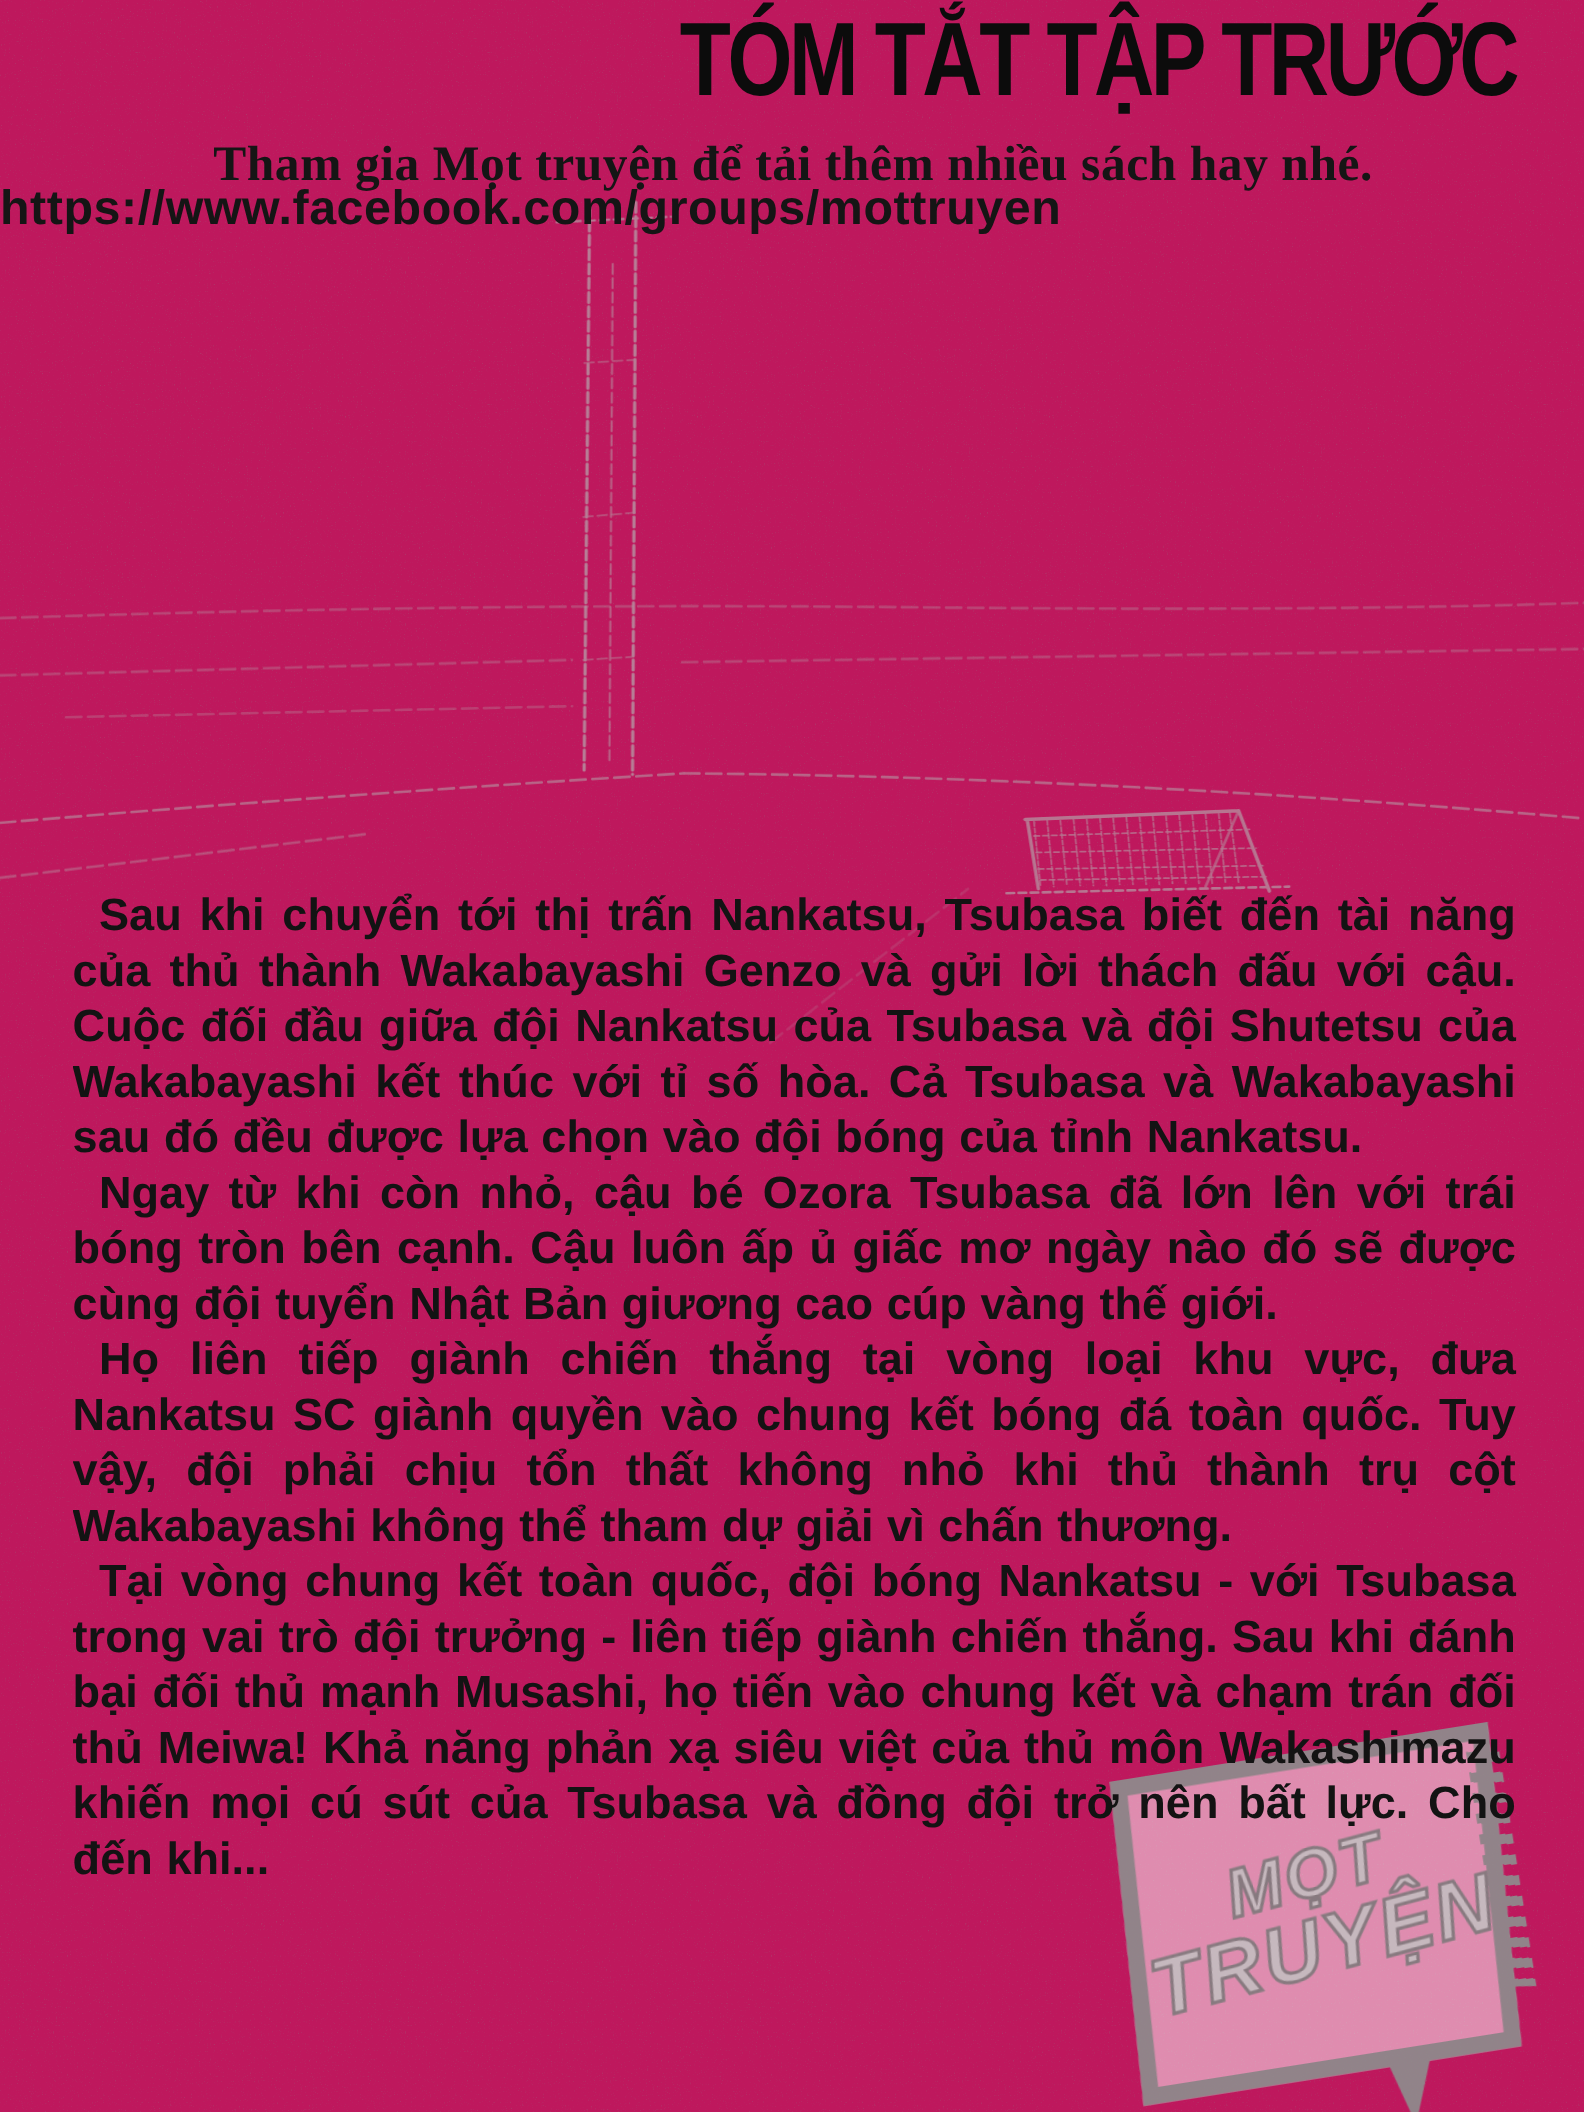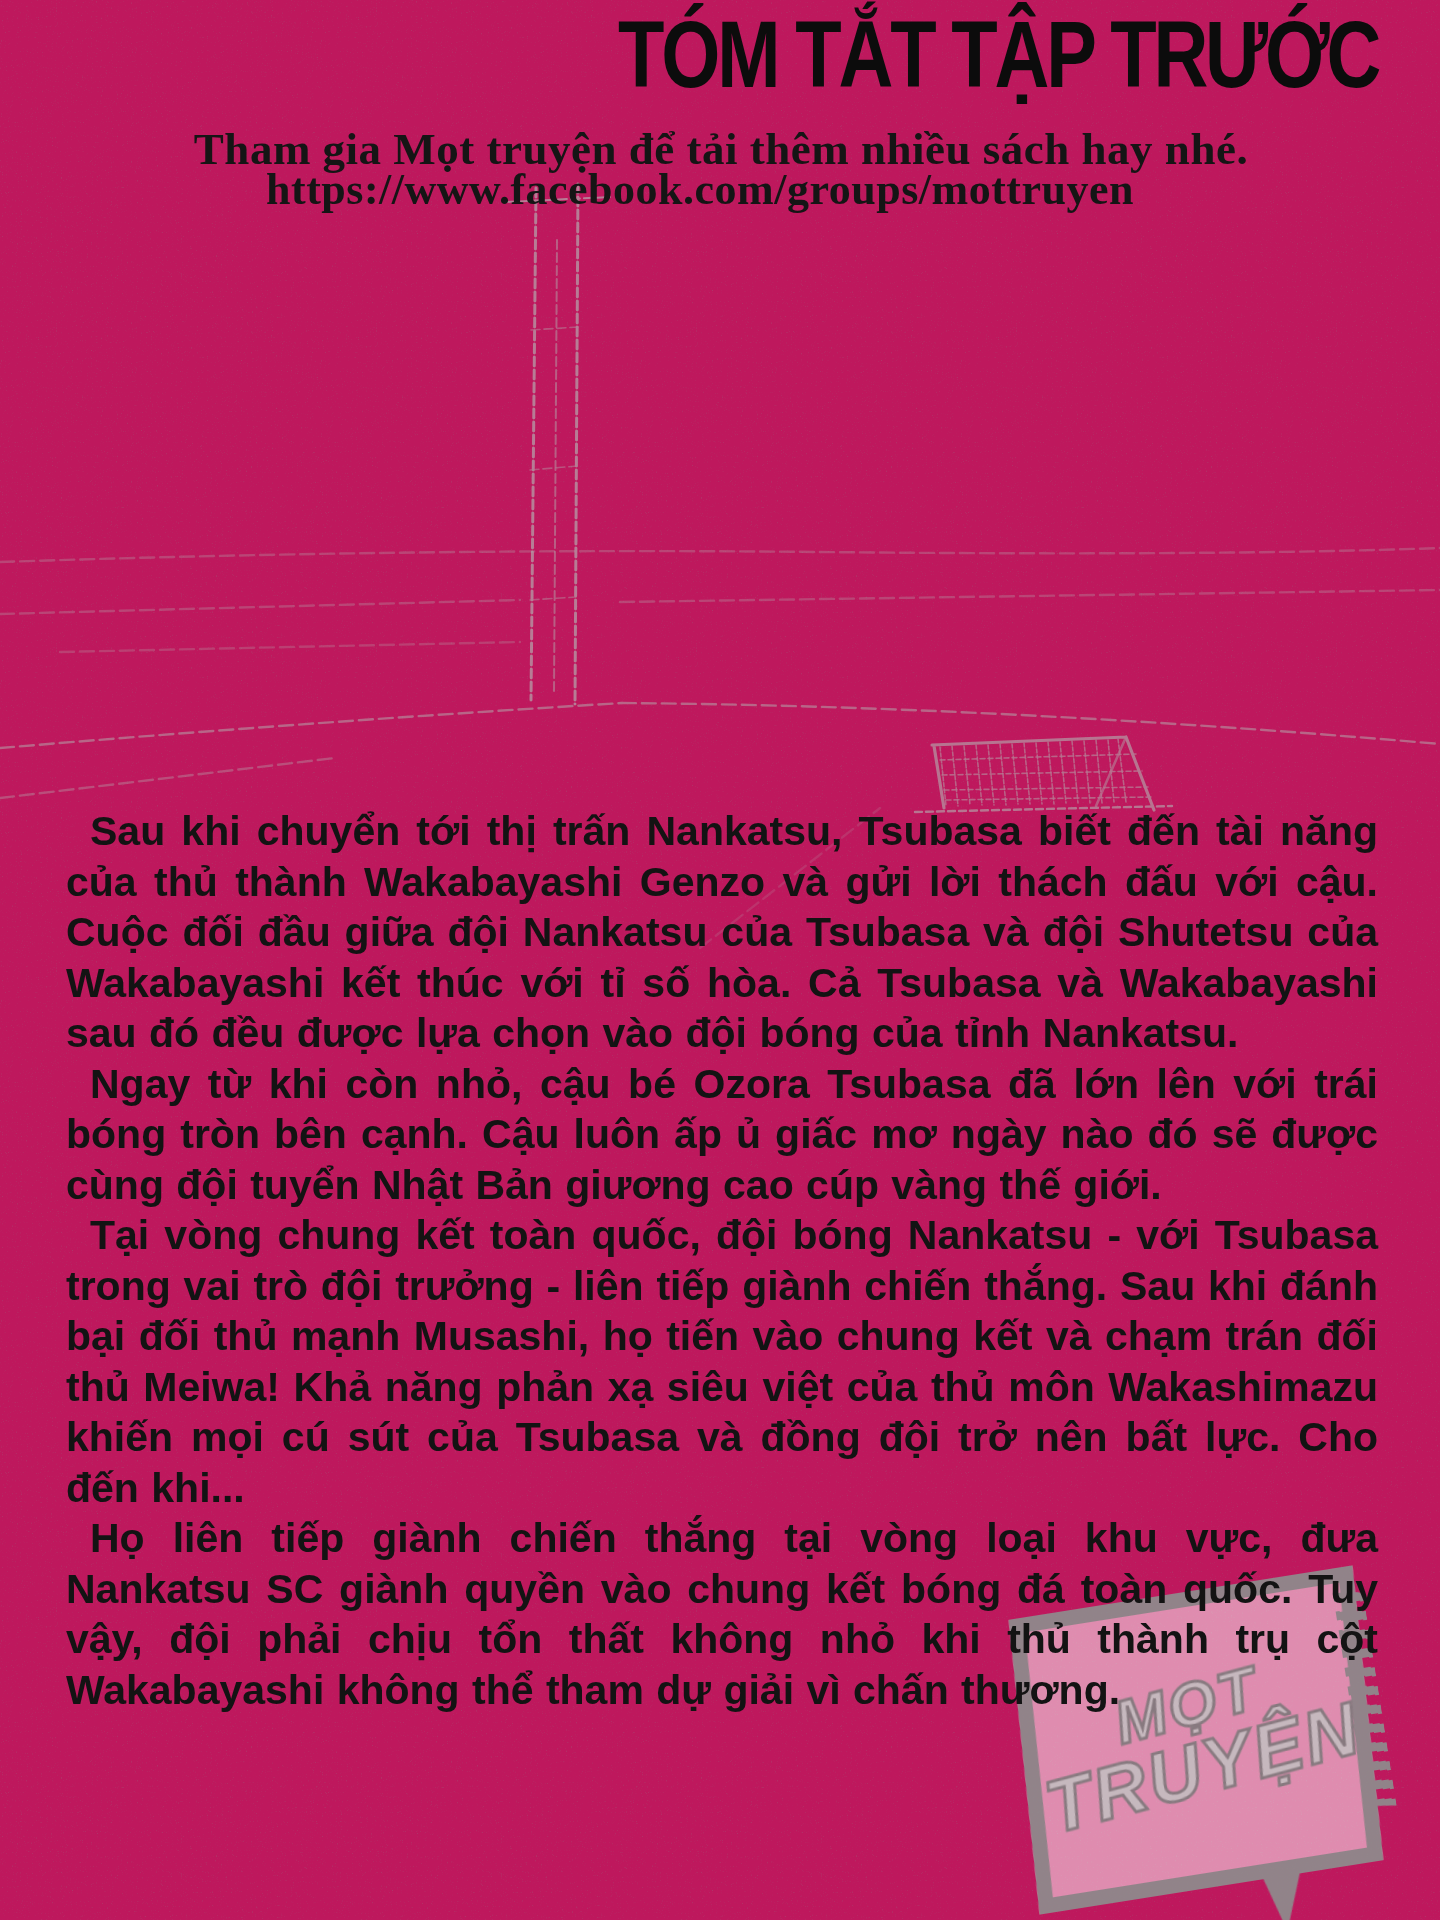--- a/index.html
+++ b/index.html
@@ -16,21 +16,21 @@
     font-size:95px;line-height:1.06;letter-spacing:-4px;color:#0c0c0c;
     transform:scaleX(.8);transform-origin:100% 0;white-space:nowrap;
   }
   .invite-line{
     position:absolute;top:106px;left:0;width:1410px;z-index:2;margin:16px;
     text-align:center;font-family:"Liberation Serif",serif;font-weight:700;
     font-size:45px;line-height:1.2;letter-spacing:.5px;color:#151515;white-space:nowrap;
   }
   .url-line{
     position:absolute;top:164px;left:0;width:1400px;z-index:2;margin:0;
-    text-align:center;font-family:Liberation Serif, serif;font-weight:700;
+    text-align:left;font-family:Liberation Sans, sans-serif;font-weight:700;
     font-size:44px;line-height:1.2;letter-spacing:.5px;color:#151515;white-space:nowrap;
   }
   
   .watermark{
     position:absolute;left:1022px;top:1592px;width:348px;height:296px;z-index:1;
     transform:rotate(-9deg);opacity:.92;pointer-events:none;
   }
   .wm-frame{
     position:absolute;inset:0;border:15px solid #8d8d8d;background:rgba(255,255,255,.55);
     transform:skewX(-3deg);
@@ -115,17 +115,17 @@
     <div class="wm-tail"></div>
     <div class="wm-text">
       <span class="wm-word1">MỌT</span>
       <span class="wm-word2">TRUYỆN</span>
     </div>
   </div>
 
   <div class="summary">
     <p>Sau khi chuyển tới thị trấn Nankatsu, Tsubasa biết đến tài năng của thủ thành Wakabayashi Genzo và gửi lời thách đấu với cậu. Cuộc đối đầu giữa đội Nankatsu của Tsubasa và đội Shutetsu của Wakabayashi kết thúc với tỉ số hòa. Cả Tsubasa và Wakabayashi sau đó đều được lựa chọn vào đội bóng của tỉnh Nankatsu.</p>
     <p>Ngay từ khi còn nhỏ, cậu bé Ozora Tsubasa đã lớn lên với trái bóng tròn bên cạnh. Cậu luôn ấp ủ giấc mơ ngày nào đó sẽ được cùng đội tuyển Nhật Bản giương cao cúp vàng thế giới.</p>
+    <p>Họ liên tiếp giành chiến thắng tại vòng loại khu vực, đưa Nankatsu SC giành quyền vào chung kết bóng đá toàn quốc. Tuy vậy, đội phải chịu tổn thất không nhỏ khi thủ thành trụ cột Wakabayashi không thể tham dự giải vì chấn thương.</p>
     <p>Tại vòng chung kết toàn quốc, đội bóng Nankatsu - với Tsubasa trong vai trò đội trưởng - liên tiếp giành chiến thắng. Sau khi đánh bại đối thủ mạnh Musashi, họ tiến vào chung kết và chạm trán đối thủ Meiwa! Khả năng phản xạ siêu việt của thủ môn Wakashimazu khiến mọi cú sút của Tsubasa và đồng đội trở nên bất lực. Cho đến khi...</p>
-    <p>Họ liên tiếp giành chiến thắng tại vòng loại khu vực, đưa Nankatsu SC giành quyền vào chung kết bóng đá toàn quốc. Tuy vậy, đội phải chịu tổn thất không nhỏ khi thủ thành trụ cột Wakabayashi không thể tham dự giải vì chấn thương.</p>
   </div>
 
 </div>
 
 </body></html>

